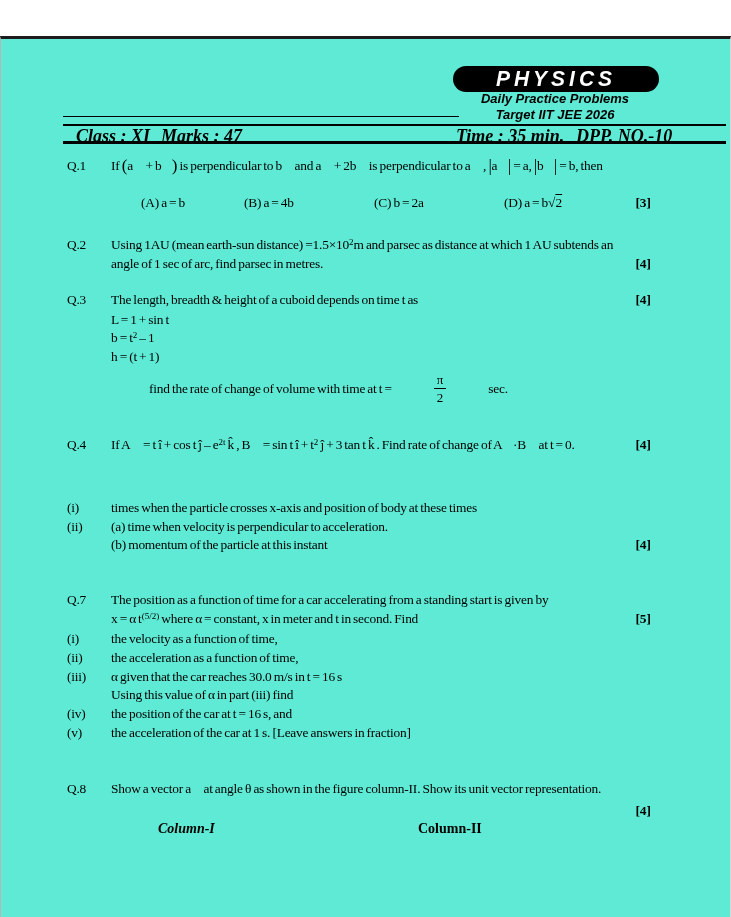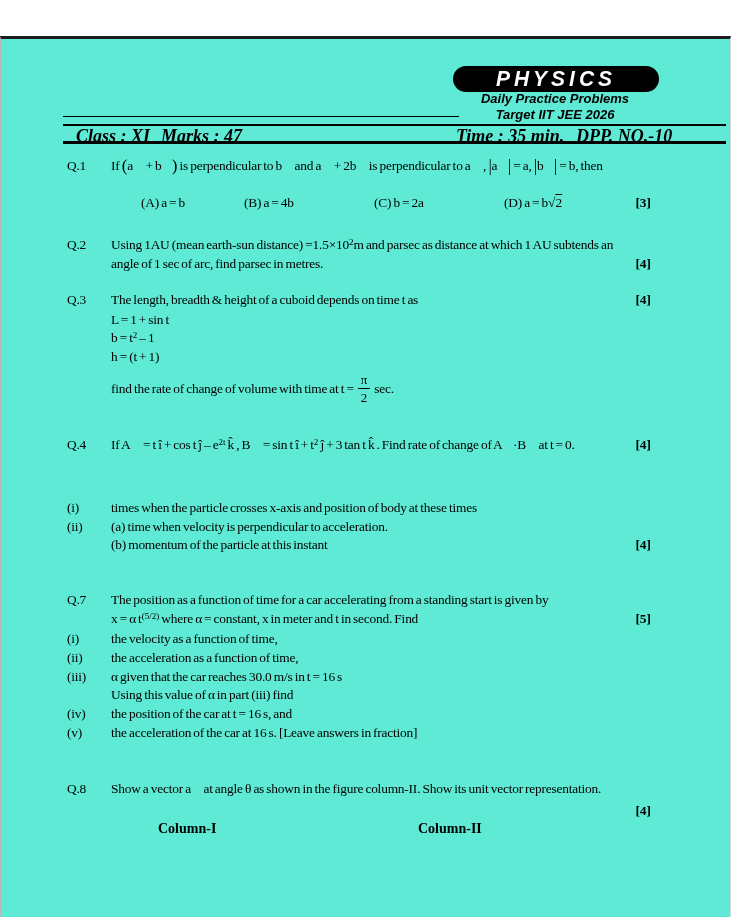--- a/index.html
+++ b/index.html
@@ -69,23 +69,23 @@
     vertical-align:middle;line-height:1;margin:0 4px;letter-spacing:0;
   }
   .frac .fn{border-bottom:1px solid #000;padding:0 3px 2px 3px;font-size:13px;}
   .frac .fd{padding-top:2px;font-size:13px;}
   .optrow span.opt{position:absolute;top:0;white-space:nowrap;text-align:center;}
   .opt-a{left:74px;}
   .opt-b{left:177px;}
   .opt-c{left:307px;}
   .opt-d{left:437px;}
   .colhead{font-weight:bold;position:absolute;top:0;white-space:nowrap;font-size:14px;letter-spacing:0;}
-  .col1{left:91px;}
+  .col1{left:91px;font-style:italic;}
   .col2{left:351px;}
-  .vcenter{display:flex;align-items:center;}
+  .vcenter{display:flex;align-items:center;gap:38px;}
 </style>
 </head>
 <body>
 
 <div class="page">
 
   <div class="badge">
     <span>PHYSICS</span>
   </div>
   <div class="subt subt1">Daily Practice Problems</div>
@@ -188,21 +188,21 @@
     </div>
     <div class="row" style="top:646px">
       <span class="qtxt cont">Using this value of α in part (iii) find</span>
     </div>
     <div class="row" style="top:665px">
       <span class="qn">(iv)</span>
       <span class="qtxt">the position of the car at t = 16 s, and</span>
     </div>
     <div class="row" style="top:684px">
       <span class="qn">(v)</span>
-      <span class="qtxt">the acceleration of the car at 16 s. [Leave answers in fraction]</span>
+      <span class="qtxt">the acceleration of the car at 1 s. [Leave answers in fraction]</span>
     </div>
 
     <div class="row" style="top:740px">
       <span class="qn">Q.8</span>
       <span class="qtxt">Show a vector a⃗ at angle θ as shown in the figure column-II. Show its unit vector representation.</span>
     </div>
     <div class="row" style="top:762px">
       <span class="mk">[4]</span>
     </div>
     <div class="row" style="top:780px;height:19px">

